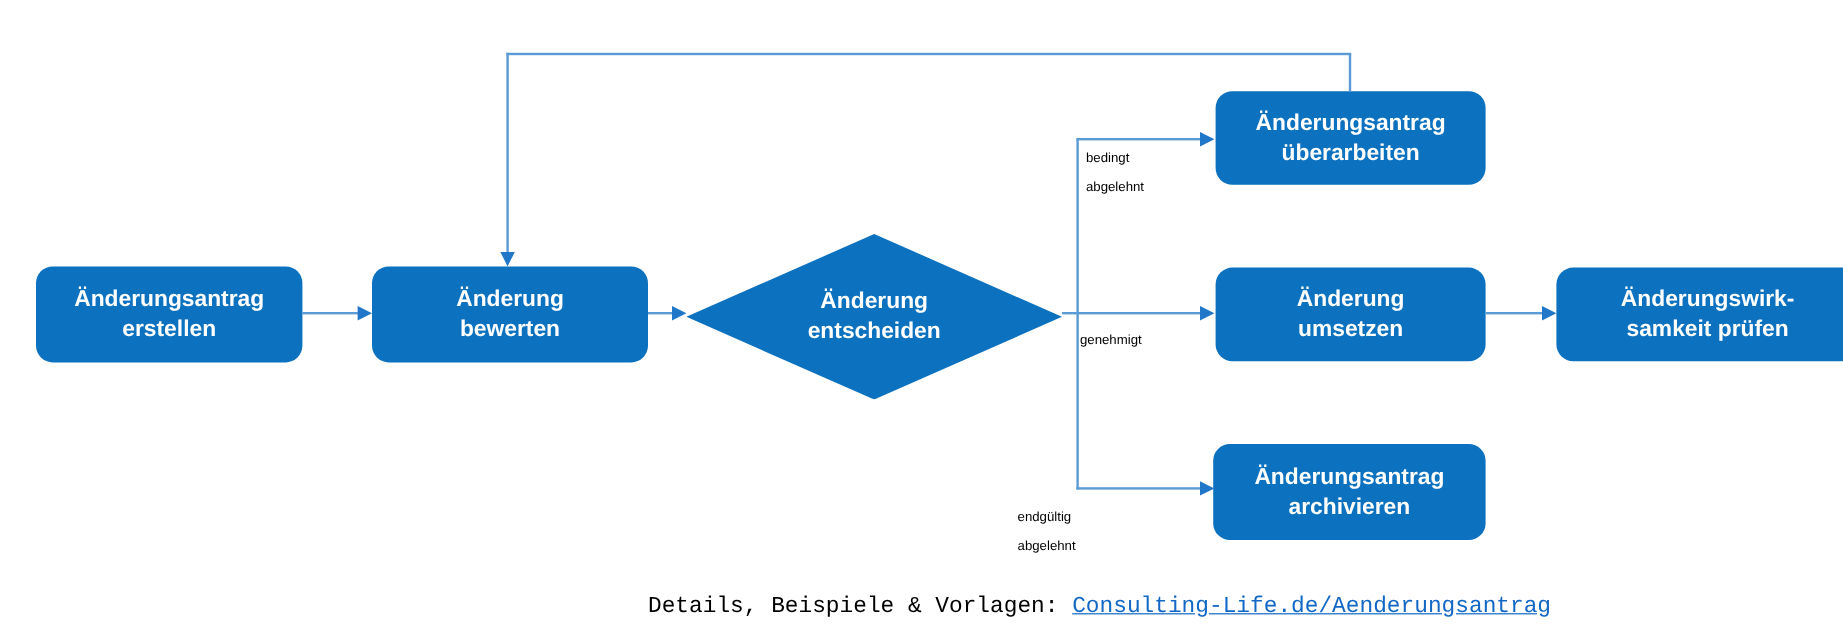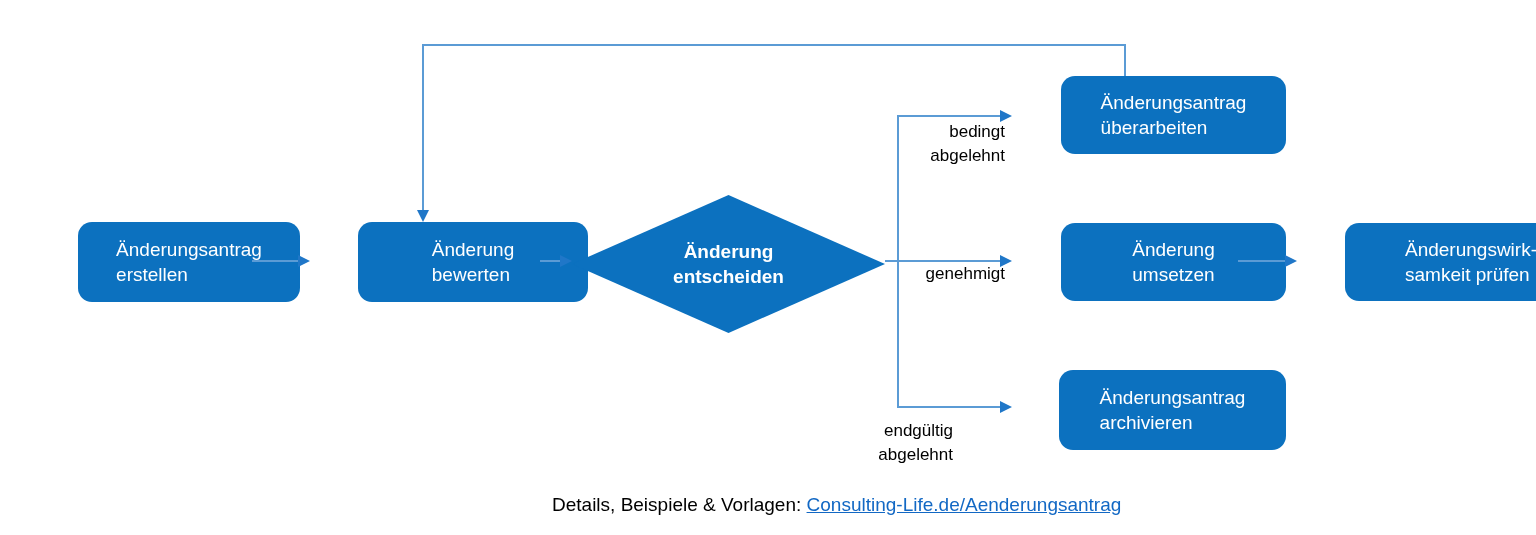--- a/index.html
+++ b/index.html
@@ -3,44 +3,44 @@
 <meta charset="utf-8">
 <title>Änderungsantrag Prozess</title>
 <style>
   html,body { margin:0; padding:0; background:#ffffff; }
   .canvas {
     position:relative; width:1536px; height:535px; background:#ffffff;
     font-family:"Liberation Sans", sans-serif; overflow:hidden;
   }
   .node {
     position:absolute; background:#0c71bf; color:#ffffff; border-radius:14px;
-    display:flex; align-items:center; justify-content:center; text-align:left;
-    font-weight:400; font-size:19px; line-height:25px; white-space:pre-line;margin-left:48px;
+    display:flex; align-items:center; justify-content:center; text-align:center;
+    font-weight:700; font-size:19px; line-height:25px; white-space:pre-line;
   }
   .diamond {
     position:absolute; background:#0c71bf; color:#ffffff;
     clip-path: polygon(50% 0, 100% 50%, 50% 100%, 0 50%);
     display:flex; align-items:center; justify-content:center; text-align:center;
     font-weight:700; font-size:19px; line-height:25px; white-space:pre-line;
   }
   .hline { position:absolute; height:2px; background:#5b9bd5; }
   .vline { position:absolute; width:2px; background:#5b9bd5; }
   .arrow-right {
     position:absolute; width:0; height:0;
     border-top:6px solid transparent; border-bottom:6px solid transparent;
     border-left:12px solid #2077c8;
   }
   .arrow-down {
     position:absolute; width:0; height:0;
     border-left:6px solid transparent; border-right:6px solid transparent;
     border-top:12px solid #2077c8;
   }
   .edge-label {
-    position:absolute; color:#000000; font-size:17px; line-height:24px;
-    text-align:right; white-space:pre-line;
+    position:absolute; color:#000000; font-size:11px; line-height:24px;
+    text-align:left; white-space:pre-line;
   }
   .footer {
     position:absolute; top:494px; font-size:19px; color:#000000; white-space:nowrap;
   }
   .footer a { color:#1268c4; text-decoration:underline; cursor:pointer; }
 </style>
 </head>
 <body>
 
 <div class="canvas">
@@ -74,33 +74,33 @@
 
   <div class="vline" style="left:897px; top:116px; height:292px;"></div>
 
   <div class="hline" style="left:897px; top:115px; width:104px;"></div>
   <div class="arrow-right" style="left:1000px; top:110px;"></div>
   <div class="edge-label" style="left:905px; top:120px; width:100px;">bedingt
 abgelehnt</div>
 
   <div class="hline" style="left:885px; top:260px; width:116px;"></div>
   <div class="arrow-right" style="left:1000px; top:255px;"></div>
-  <div class="edge-label" style="left:900px; top:262px; width:105px;">genehmigt</div>
+  <div class="edge-label" style="left:900px; top:272px; width:105px;">genehmigt</div>
 
   <div class="hline" style="left:897px; top:406px; width:104px;"></div>
   <div class="arrow-right" style="left:1000px; top:401px;"></div>
   <div class="edge-label" style="left:848px; top:419px; width:105px;">endgültig
 abgelehnt</div>
 
   <div class="hline" style="left:1238px; top:260px; width:48px;"></div>
   <div class="arrow-right" style="left:1285px; top:255px;"></div>
 
   <div class="vline" style="left:1124px; top:45px; height:31px;"></div>
   <div class="hline" style="left:422px; top:44px; width:704px;"></div>
   <div class="vline" style="left:422px; top:44px; height:166px;"></div>
   <div class="arrow-down" style="left:417px; top:210px;"></div>
 
 
-  <div class="footer" style="left:552px;">
+  <div class="footer" style="left:540px;font-family:Liberation Mono, monospace;">
     <span>Details, Beispiele &amp; Vorlagen: </span><a>Consulting-Life.de/Aenderungsantrag</a>
   </div>
 
 </div>
 
 </body></html>

